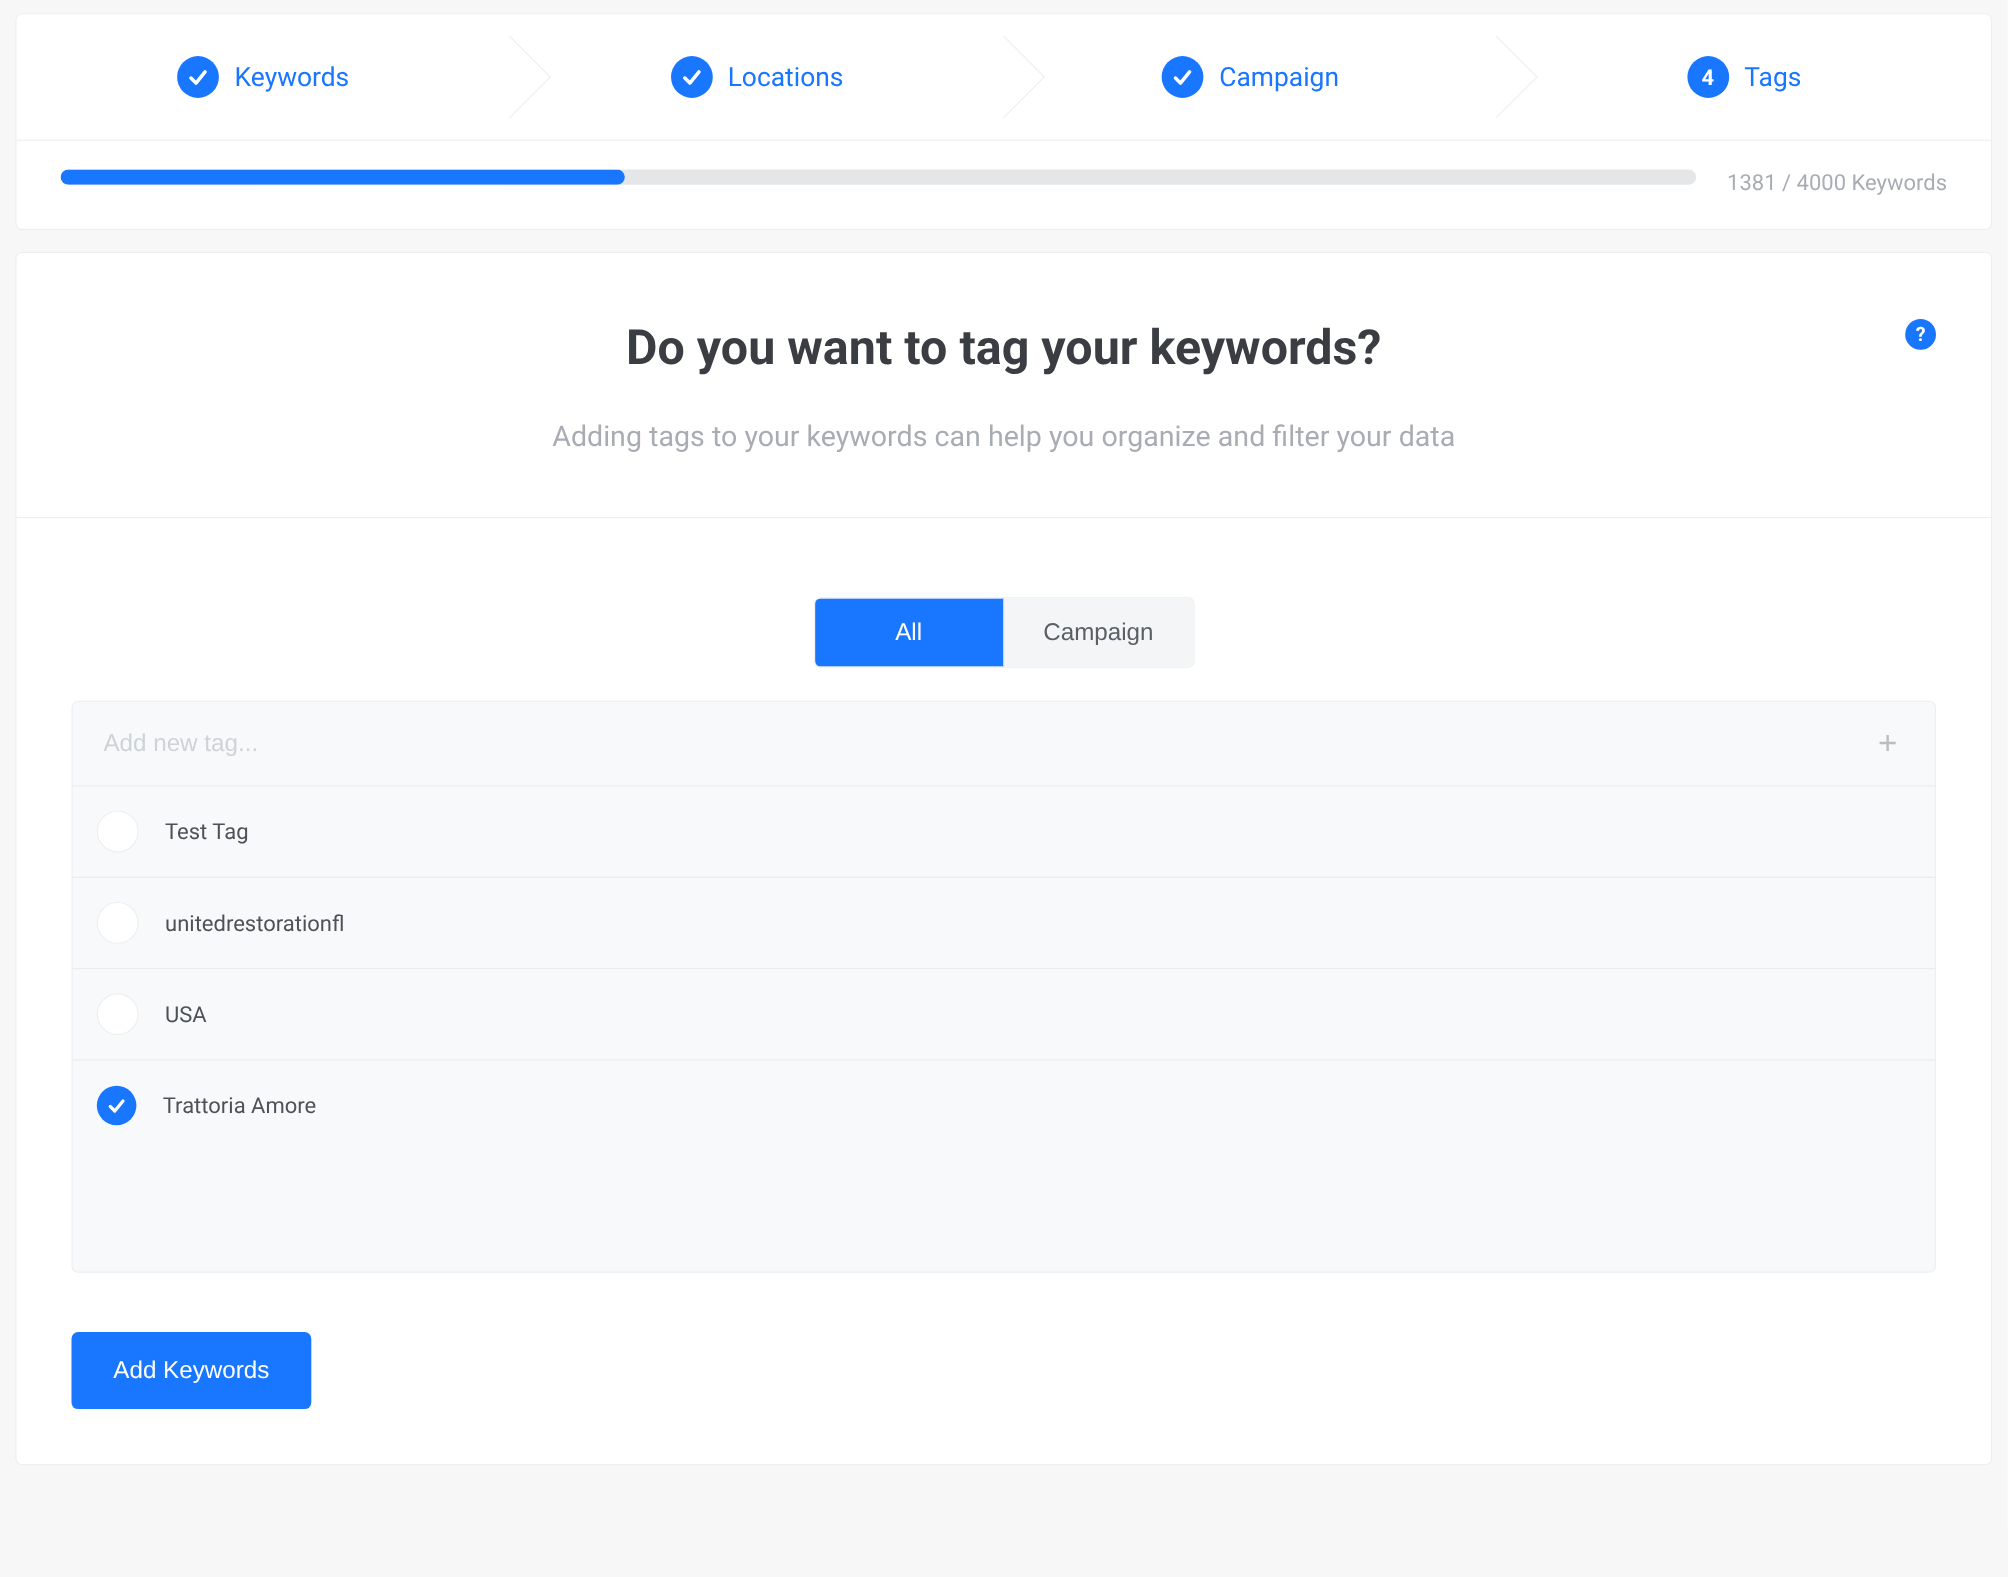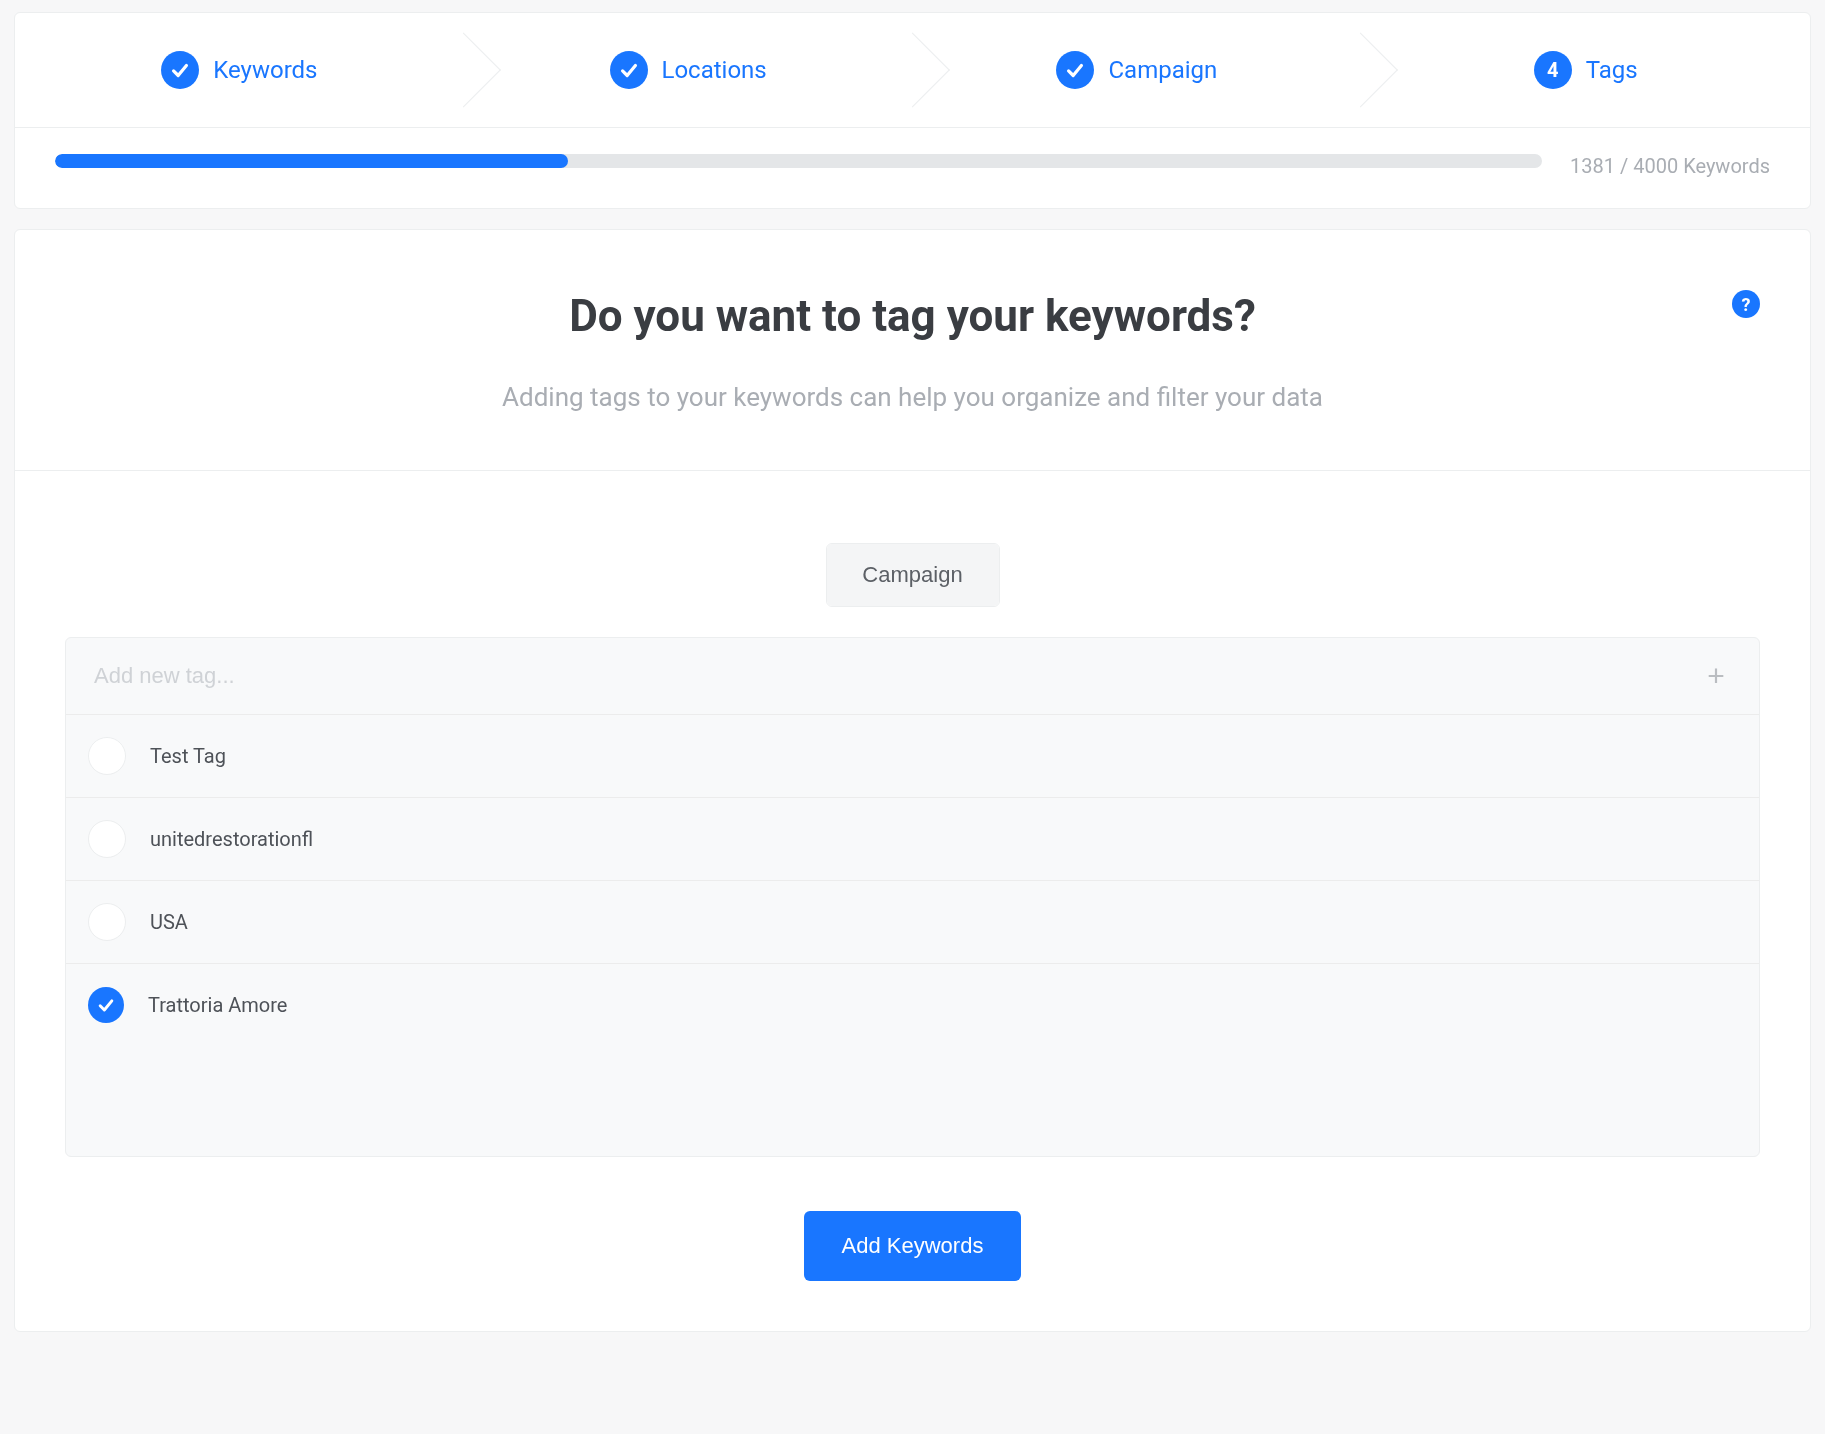--- a/index.html
+++ b/index.html
@@ -134,21 +134,21 @@
     width:36px;height:36px;border-radius:50%;
     background:#fff;border:1px solid #eceeef;flex-shrink:0;
     display:flex;align-items:center;justify-content:center;
   }
   .check.checked{background:var(--blue);border:none;}
   .check.checked svg{width:20px;height:20px;fill:none;stroke:#fff;stroke-width:3.5;stroke-linecap:round;stroke-linejoin:round;}
   .tag-label{font-size:20px;color:#4e5258;}
   .tag-spacer{height:110px;}
 
   
-  .footer{margin-top:54px;display:flex;justify-content:center;}
+  .footer{margin-top:54px;display:flex;}
   .primary-btn{
     background:var(--blue);color:#fff;border:none;border-radius:6px;
     font-size:22px;font-weight:500;padding:22px 38px;cursor:pointer;
   }
 </style>
 </head>
 <body>
 
 <div class="card stepper-card">
   <div class="stepper">
@@ -196,20 +196,21 @@
     <span>?</span>
   </div>
 
   <h1 class="title">Do you want to tag your keywords?</h1>
   <p class="subtitle">Adding tags to your keywords can help you organize and filter your data</p>
 
   <div class="divider"></div>
 
   <div class="tabs">
     <div class="tab-group">
+      <button class="tab active">All</button>
       <button class="tab">Campaign</button>
     </div>
   </div>
 
   <div class="tag-list">
     <div class="new-tag-row">
       <input class="new-tag-input" placeholder="Add new tag..." style="">
       <button class="plus-btn">
         <span>+</span>
       </button>

